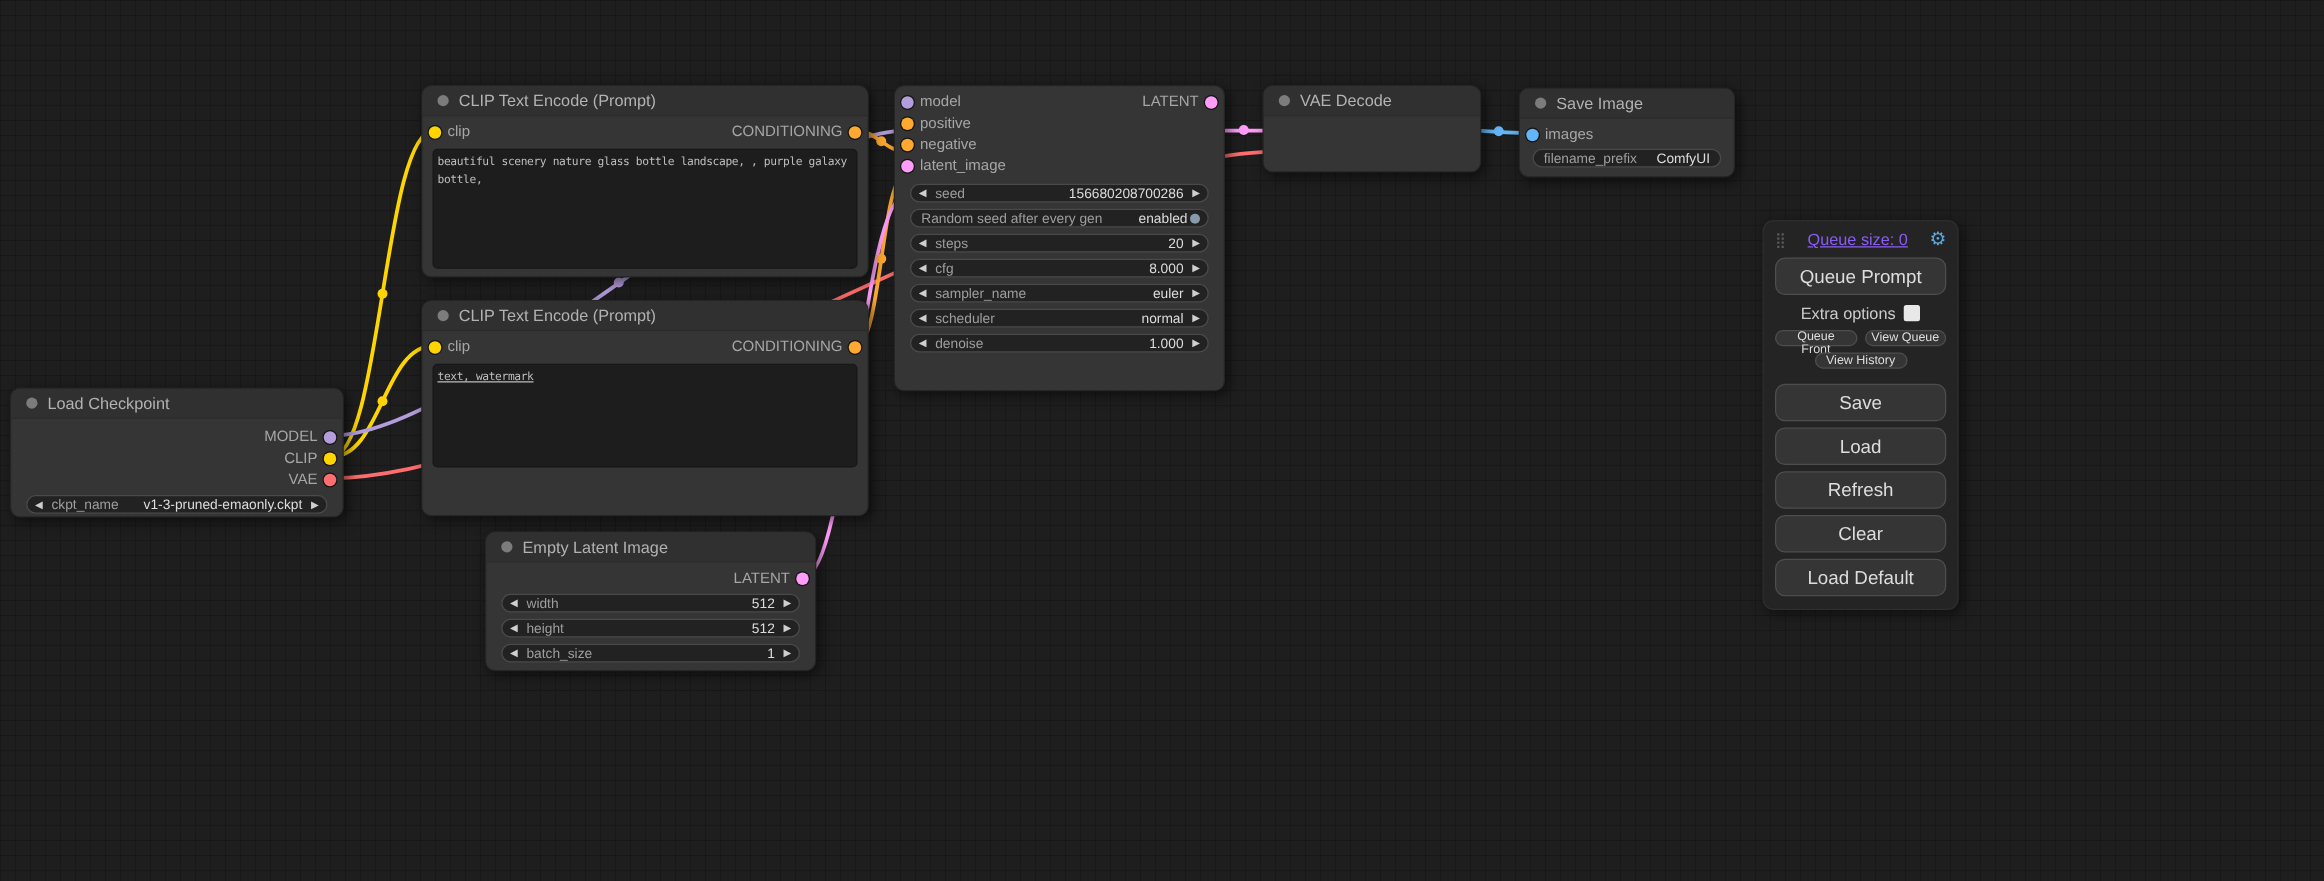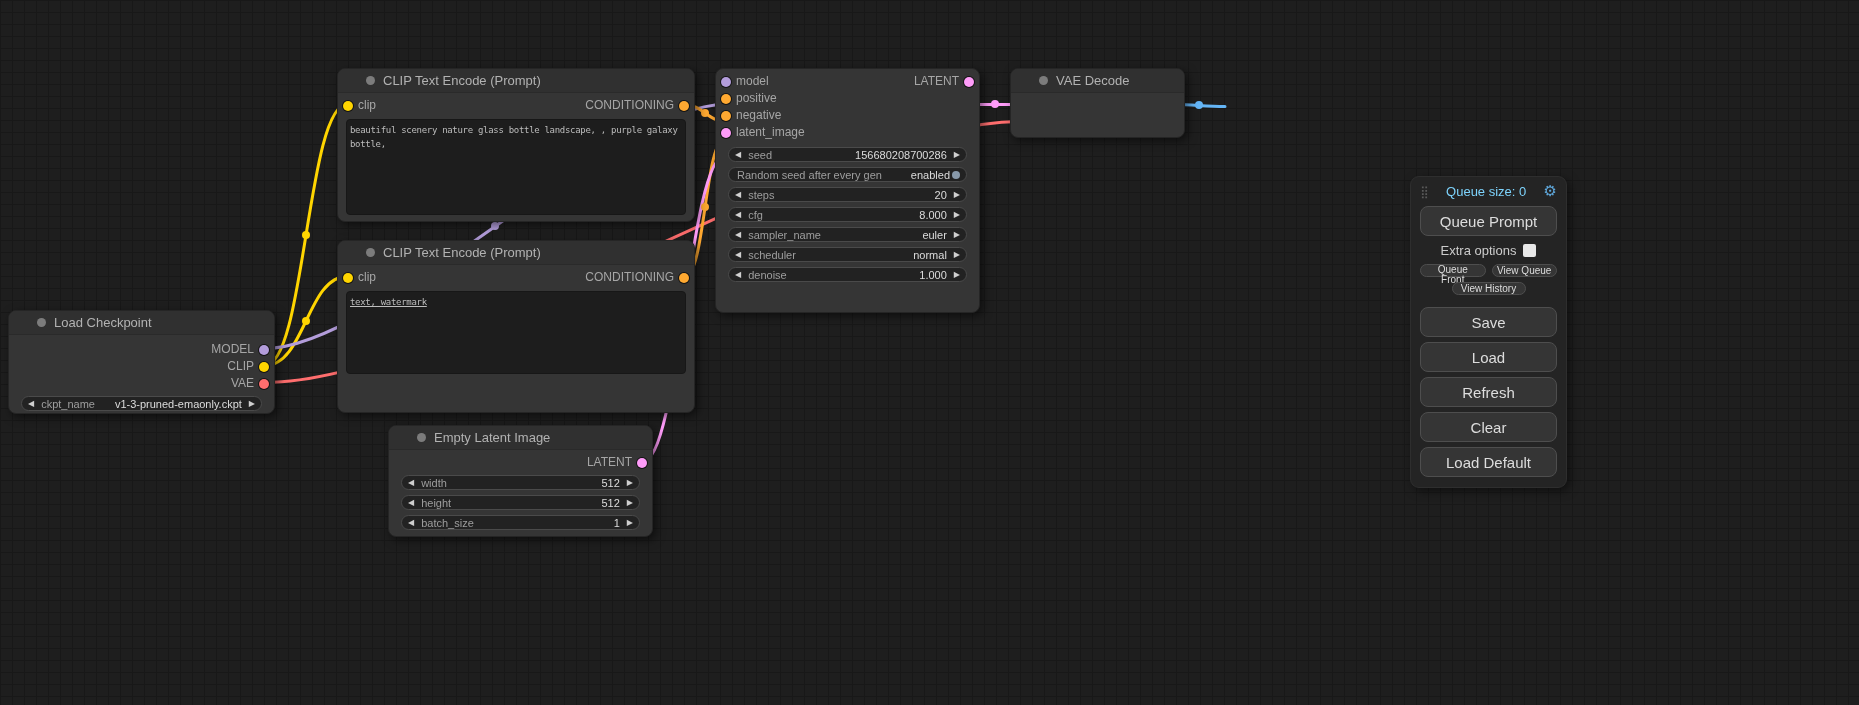--- a/index.html
+++ b/index.html
@@ -21,21 +21,21 @@
     background: #353535;
     border: 1px solid #252525;
     border-radius: 8px;
     box-shadow: 3px 3px 10px rgba(0,0,0,0.55);
   }
   .ntitle {
     height: 24px; display: flex; align-items: center;
     background: #303030;
     border-radius: 7px 7px 0 0;
     border-bottom: 1px solid #2a2a2a;
-    padding: 0 28px;
+    padding: 0 12px;
   }
   .tdot { width: 9px; height: 9px; border-radius: 50%; background: #7c7c7c; margin-right: 8px; flex: 0 0 auto; }
   .ttext { color: #b2b2b2; font-size: 13px; white-space: nowrap; }
 
   .slots { padding-top: 4px; }
   .slots.pad6 { padding-top: 6px; }
   .slot-row { position: relative; height: 17px; line-height: 17px; }
   .slot-label { color: #a6a6a6; font-size: 12px; white-space: nowrap; }
   .in-label  { position: absolute; left: 20px; top: 0; }
   .out-label { position: absolute; right: 20px; top: 0; }
@@ -84,21 +84,21 @@
     position: absolute; z-index: 10;
     left: 1410px; top: 176px; width: 157px;
     background: #242424;
     border: 1px solid #2e2e2e;
     border-radius: 9px;
     box-shadow: 3px 3px 10px rgba(0,0,0,0.5);
     padding: 5px 9px 10px;
     color: #cccccc;
   }
   .menu-header { display: flex; align-items: center; justify-content: space-between; height: 19px; }
-  .qsize { font-size: 13px; color: #7dd3fc; }
+  .qsize { font-size: 13px; color: #8b5cf6; text-decoration: underline; }
   .drag { font-family: "DejaVu Sans", sans-serif; color: #5a5a5a; font-size: 12px; cursor: move; }
   .gear { font-family: "DejaVu Sans", sans-serif; font-size: 15px; cursor: pointer; line-height: 1; }
   .btn {
     display: block; width: 100%;
     background: #353535;
     border: 1px solid #4e4e4e;
     border-radius: 8px;
     color: #dddddd;
     font-family: "Liberation Sans", sans-serif;
     cursor: pointer;
@@ -298,20 +298,38 @@
     </div>
   </div>
 
   <div class="node" style="left:1010px;top:68px;width:175px;height:70px;">
     <div class="ntitle">
       <span class="tdot"></span>
       <span class="ttext">VAE Decode</span>
     </div>
   </div>
 
+  <div class="node" style="left:1215px;top:70px;width:173px;height:72px;">
+    <div class="ntitle">
+      <span class="tdot"></span>
+      <span class="ttext">Save Image</span>
+    </div>
+    <div class="slots">
+      <div class="slot-row">
+        <span class="dot in-dot" style="background-color: rgb(100, 181, 246);"></span>
+        <span class="slot-label in-label">images</span>
+      </div>
+    </div>
+    <div class="widgets" style="margin-top:3px;">
+      <div class="widget noarrow" style="margin:0 10px;">
+        <span class="wlabel">filename_prefix</span>
+        <span class="wvalue">ComfyUI</span>
+      </div>
+    </div>
+  </div>
 
   <div class="menu">
     <div class="menu-header">
       <span class="drag">⣿</span>
       <span class="qsize">Queue size: 0</span>
       <span class="gear" style="color: rgb(95, 168, 220);">⚙</span>
     </div>
     <button class="btn big">Queue Prompt</button>
     <div class="extra-row">
       <span>Extra options</span>

